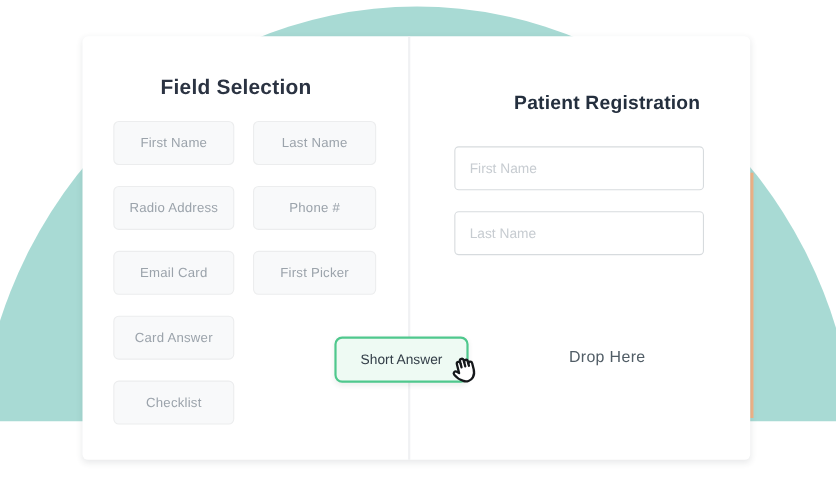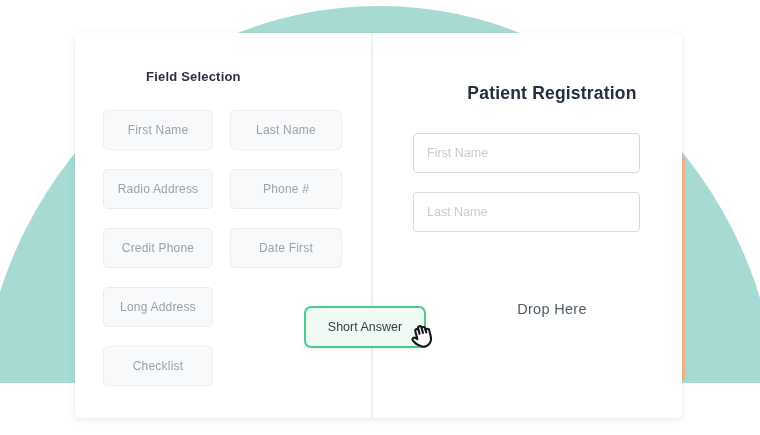--- a/index.html
+++ b/index.html
@@ -12,21 +12,21 @@
 
   
   .accent-line{position:absolute;left:682px;top:157px;width:3px;height:223px;background:#f2b488;}
 
   
   .card{position:absolute;left:75px;top:33px;width:607px;height:385px;background:#ffffff;
         border-radius:5px;box-shadow:0 2px 6px rgba(40,50,60,.10);}
   .divider{position:absolute;left:296px;top:0;width:2px;height:100%;background:#f0f1f3;}
 
   
-  .fs-title{position:absolute;left:28px;top:36px;font-size:13px;font-weight:bold;color:#2b3342;letter-spacing:.2px;padding-left:43px;}
+  .fs-title{position:absolute;left:28px;top:36px;font-size:19px;font-weight:bold;color:#2b3342;letter-spacing:.2px;padding-left:43px;}
   .field-grid{position:absolute;left:28px;top:77px;width:239px;display:grid;
               grid-template-columns:110px 112px;column-gap:17px;row-gap:19px;}
   .field-btn{height:40px;display:flex;align-items:center;justify-content:center;
              background:#f8f9fa;border:1px solid #ecedee;border-radius:5px;
              font-size:12px;color:#9ba3ab;letter-spacing:.2px;cursor:pointer;}
   .field-btn.empty{visibility:hidden;}
 
   
   .drag-btn{position:absolute;left:229px;top:273px;width:122px;height:42px;z-index:3;
             display:flex;align-items:center;justify-content:center;
@@ -37,21 +37,21 @@
   
   .right-panel{position:absolute;left:297px;top:0;width:360px;height:100%;}
   .pr-title{position:absolute;left:0;top:50px;width:100%;text-align:center;
             font-size:17.5px;font-weight:bold;color:#242f3e;letter-spacing:.2px;}
   .pr-input{position:absolute;left:41px;width:227px;height:40px;
             border:1px solid #d7dbde;border-radius:4px;background:#fff;
             padding:0 13px;font-size:12.5px;color:#39424c;outline:none;}
   .pr-input::placeholder{color:#c7ccd1;opacity:1;}
   .pr-input.first{top:100px;}
   .pr-input.last{top:159px;}
-  .drop-zone{position:absolute;left:0;top:268px;width:100%;text-align:center;
+  .drop-zone{position:absolute;left:0;top:284px;width:100%;text-align:center;
              font-size:14.5px;color:#515d66;letter-spacing:.3px;}
 </style>
 </head>
 <body>
 
 <div class="stage">
 
   <div class="dome-clip">
     <div class="dome"></div>
   </div>
@@ -62,23 +62,23 @@
 
     <div class="divider"></div>
 
     <div class="fs-title">Field Selection</div>
 
     <div class="field-grid" id="field-grid">
         <div class="field-btn">First Name</div>
         <div class="field-btn">Last Name</div>
         <div class="field-btn">Radio Address</div>
         <div class="field-btn">Phone #</div>
-        <div class="field-btn">Credit Phone</div>
-        <div class="field-btn">Date First</div>
-        <div class="field-btn">Long Address</div>
+        <div class="field-btn">Email Card</div>
+        <div class="field-btn">First Picker</div>
+        <div class="field-btn">Card Answer</div>
         <div class="field-btn empty"></div>
         <div class="field-btn">Checklist</div>
       </div>
 
     <div class="drag-btn">Short Answer</div>
 
     <svg class="grab-cursor" viewBox="0 0 36 36">
       <g transform="rotate(-14 18 18)" stroke="#15181b" stroke-width="2.1" fill="#ffffff" stroke-linecap="round" stroke-linejoin="round">
         <path d="M12.4 29.2c-2.9-1.7-5.6-4.7-6.8-7.5-.8-1.9 1.6-3.4 3-2l1.7 1.7v-8.2c0-2.5 3.4-2.5 3.4 0v-2c0-2.5 3.5-2.5 3.5 0v1.7c0-2.4 3.4-2.4 3.4 0v2.1c.5-2 3.4-1.6 3.4.6v5.7c0 3.3-.9 5.3-2.5 6.9-2.6 2.6-6.7 3-9.1 1z"></path>
         <path d="M13.7 13.6v3.2" fill="none"></path>

